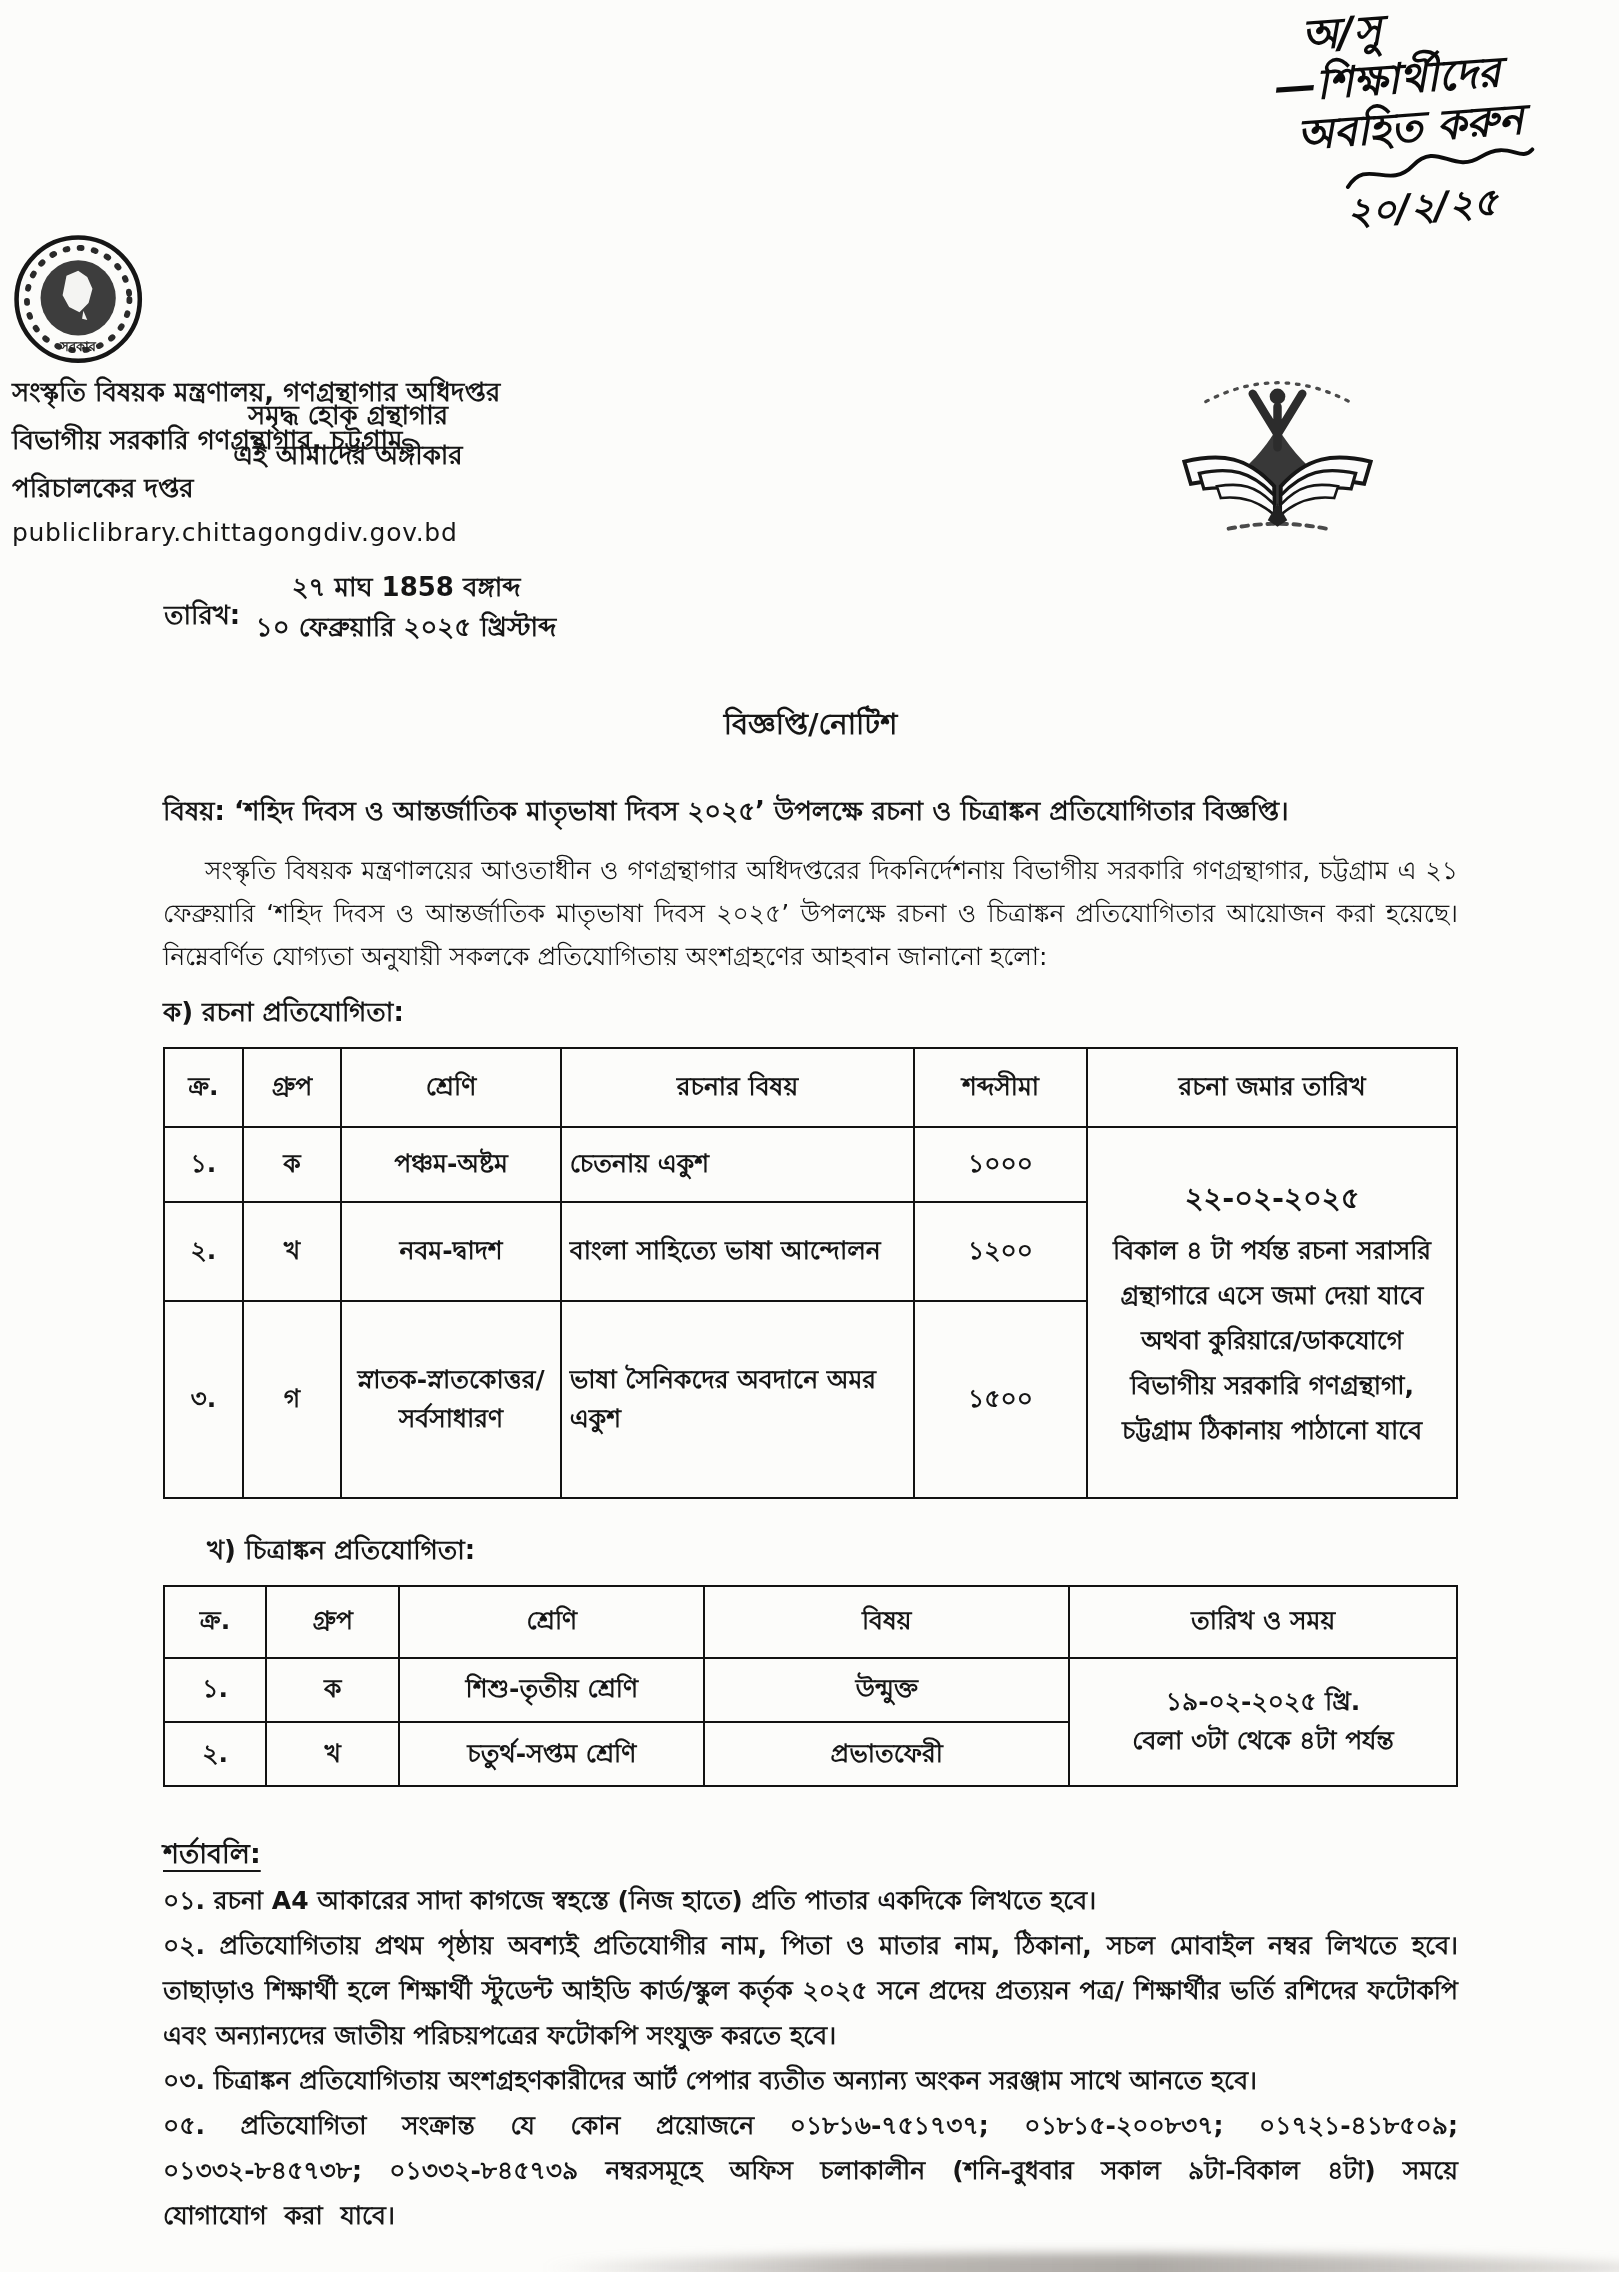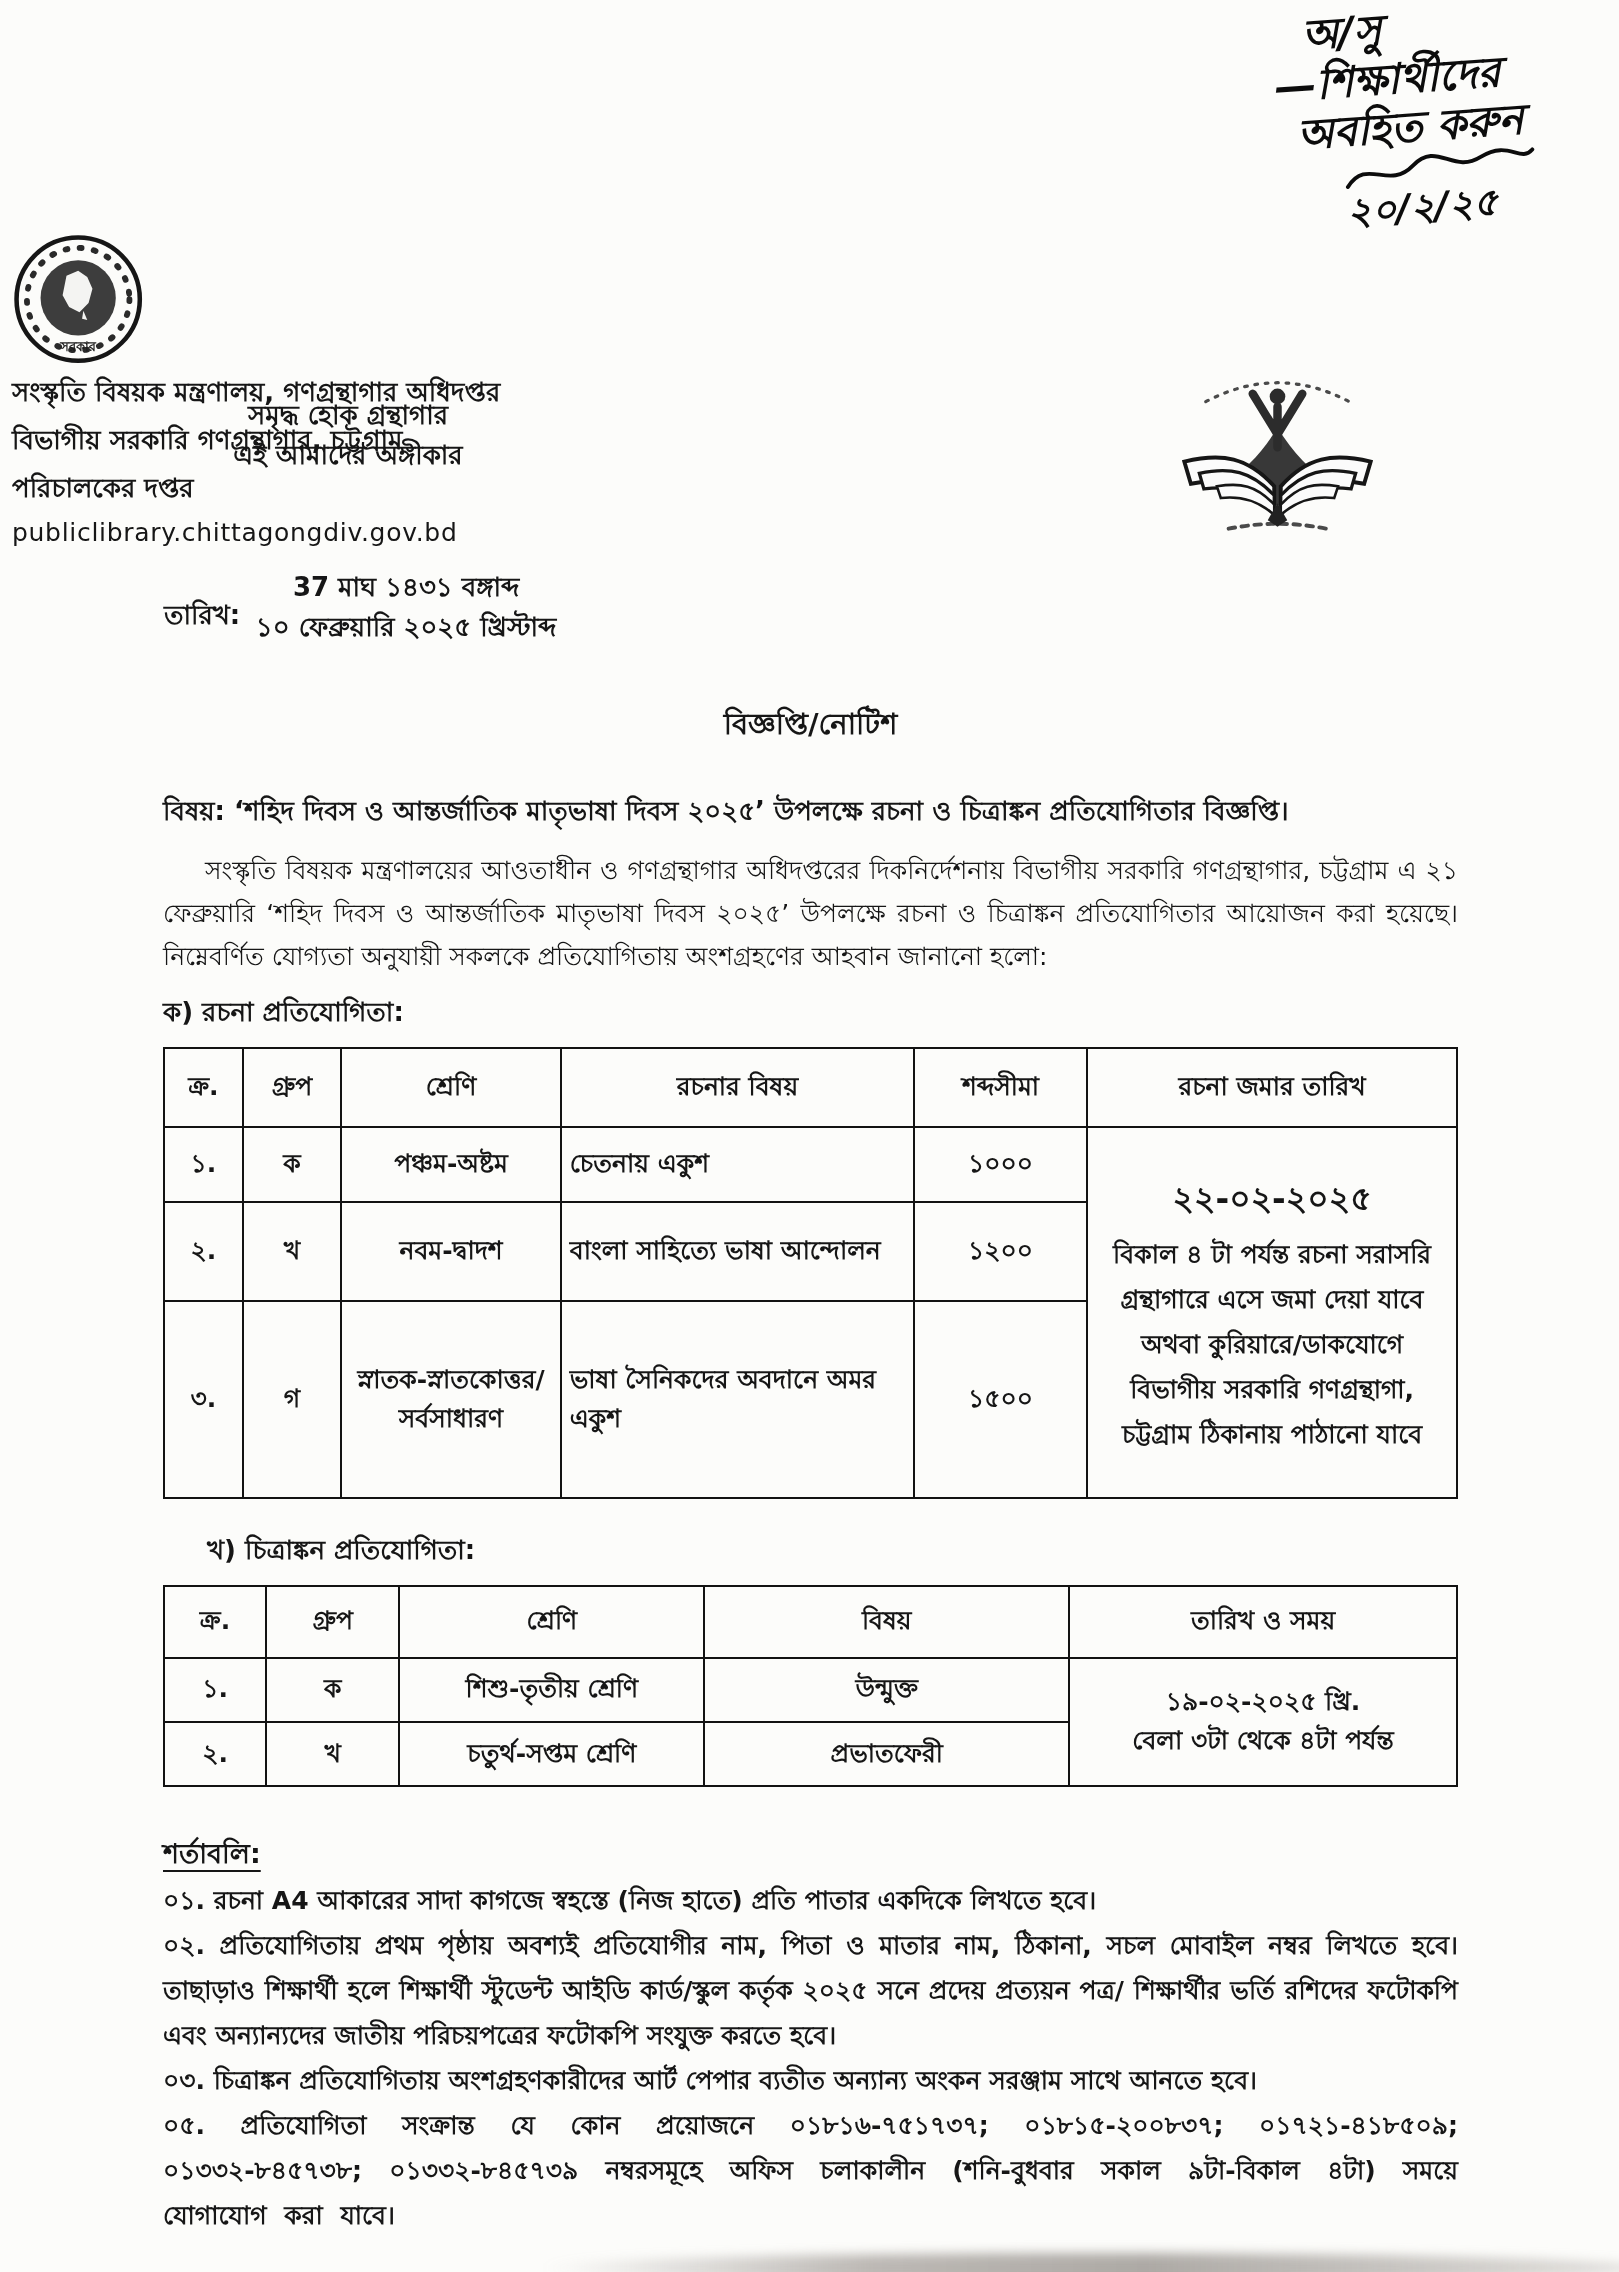--- a/index.html
+++ b/index.html
@@ -52,21 +52,21 @@
   th,td{border:2.6px solid #121212; text-align:center; vertical-align:middle;
     font-size:25px; font-weight:700; padding:9px 7.8px; line-height:1.55;}
   th{padding:19.5px 6.5px;}
   .t1 .c-sl{width:6.1%;} .t1 .c-gr{width:7.6%;} .t1 .c-cl{width:17%;}
   .t1 .c-tp{width:27.3%;} .t1 .c-wl{width:13.4%;} .t1 .c-sub{width:28.6%;}
   .t1 td.topic{text-align:left; padding-left:10.4px;}
   .t1 tr.r1 td{padding:17px 7.8px;}
   .t1 tr.r2 td{padding:29px 7.8px;}
   .t1 tr.r3 td{padding:59px 7.8px;}
   .submission-cell{line-height:1.8;}
-  .submission-date{font-size:33px; font-weight:700; display:block; margin-bottom:3.9px;}
+  .submission-date{font-size:29px; font-weight:700; display:block; margin-bottom:3.9px;}
   .t2 .c-sl{width:7.9%;} .t2 .c-gr{width:10.3%;} .t2 .c-cl{width:23.6%;}
   .t2 .c-tp{width:28.2%;} .t2 .c-dt{width:30%;}
   .t2 th{padding:15.6px 6.5px;}
   .t2 td{padding:11.7px 6.5px;}
   .terms-heading{margin-top:46px; font-size:27px; font-weight:700;
     text-decoration:underline; text-underline-offset:6.5px;}
   .term{font-size:25px; font-weight:700; line-height:1.8; text-align:justify;}
   .term.phones{word-spacing:9px;}
   
   .scan-smudge{
@@ -121,21 +121,21 @@
     <div class="org-line2">সংস্কৃতি বিষয়ক মন্ত্রণালয়, গণগ্রন্থাগার অধিদপ্তর</div>
     <div class="org-line3">বিভাগীয় সরকারি গণগ্রন্থাগার, চট্টগ্রাম</div>
     <div class="org-line4">পরিচালকের দপ্তর</div>
     <div class="website">publiclibrary.chittagongdiv.gov.bd</div>
   </div>
 
   <div class="meta-row">
     <div class="date-block">
       <div class="date-label">তারিখ:</div>
       <div class="date-lines">
-        <div>37 মাঘ ১৪৩১ বঙ্গাব্দ</div>
+        <div>২৭ মাঘ 1858 বঙ্গাব্দ</div>
         <div>১০ ফেব্রুয়ারি ২০২৫ খ্রিস্টাব্দ</div>
       </div>
     </div>
   </div>
 
   <div class="content">
     <div class="notice-title">বিজ্ঞপ্তি/নোটিশ</div>
     <div class="subject">বিষয়:  ‘শহিদ দিবস ও আন্তর্জাতিক মাতৃভাষা দিবস ২০২৫’ উপলক্ষে রচনা ও চিত্রাঙ্কন প্রতিযোগিতার বিজ্ঞপ্তি।</div>
     <div class="body-par">সংস্কৃতি বিষয়ক মন্ত্রণালয়ের আওতাধীন ও গণগ্রন্থাগার অধিদপ্তরের দিকনির্দেশনায় বিভাগীয় সরকারি গণগ্রন্থাগার, চট্টগ্রাম এ ২১ ফেব্রুয়ারি ‘শহিদ দিবস ও আন্তর্জাতিক মাতৃভাষা দিবস ২০২৫’ উপলক্ষে রচনা ও চিত্রাঙ্কন প্রতিযোগিতার আয়োজন করা হয়েছে। নিম্নেবর্ণিত যোগ্যতা অনুযায়ী সকলকে প্রতিযোগিতায় অংশগ্রহণের আহবান জানানো হলো:</div>
 

